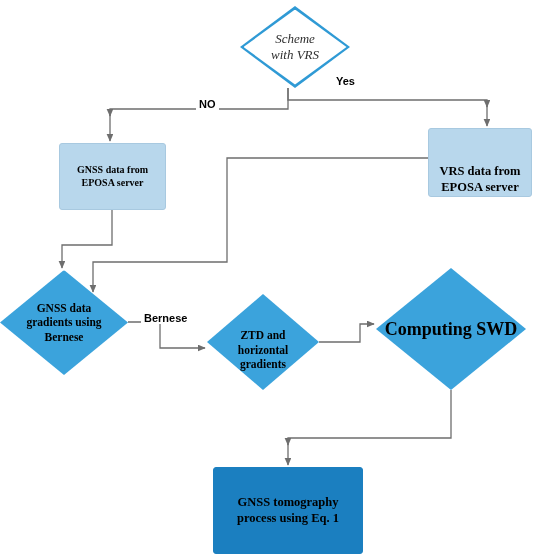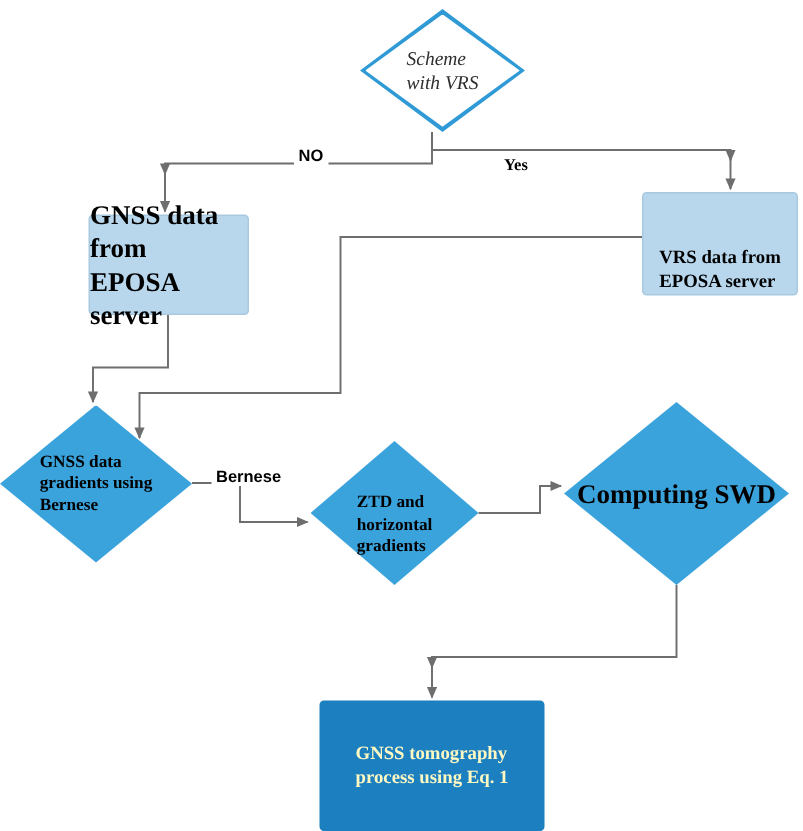--- a/index.html
+++ b/index.html
@@ -23,20 +23,21 @@
     top: 0;
     width: 535px;
     height: 554px;
   }
   .node {
     position: absolute;
     box-sizing: border-box;
     display: flex;
     align-items: center;
     justify-content: center;
+    text-align: center;
   }
   .node-label {
     position: relative;
     z-index: 3;
     font-family: "Liberation Serif", serif;
     font-weight: bold;
     color: #000000;
     line-height: 1.25;
     white-space: pre-line;
   }
@@ -98,21 +99,21 @@
 
   <div id="nodes">
       <div class="node diamond" style="left: 240px; top: 6px; width: 110px; height: 82px;">
         <div class="shape" style="width: 110px; height: 82px; transform: translate(-50%, -50%); clip-path: polygon(50% 0%, 100% 50%, 50% 100%, 0% 50%); background: rgb(47, 154, 213);">
           <div style="position: absolute; left: 3.5px; top: 3.5px; width: 103px; height: 75px; background: rgb(255, 255, 255); clip-path: polygon(50% 0%, 100% 50%, 50% 100%, 0% 50%);"></div>
         </div>
         <div class="node-label" style="font-size: 13px; font-style: italic; font-weight: normal; color: rgb(47, 47, 47);">Scheme
 with VRS</div>
       </div>
       <div class="node rect" style="left: 59px; top: 143px; width: 107px; height: 67px; background: rgb(184, 215, 236); border: 1px solid rgb(168, 201, 224);">
-        <div class="node-label" style="font-size: 18px; color: rgb(0, 0, 0);">GNSS data from
+        <div class="node-label" style="font-size: 10px; color: rgb(0, 0, 0);">GNSS data from
 EPOSA server</div>
       </div>
       <div class="node rect" style="left: 428px; top: 128px; width: 104px; height: 69px; background: rgb(184, 215, 236); border: 1px solid rgb(168, 201, 224);">
         <div class="node-label" style="font-size: 12.5px; color: rgb(0, 0, 0); margin-top: 34px;">VRS data from
 EPOSA server</div>
       </div>
       <div class="node diamond" style="left: 0px; top: 270px; width: 128px; height: 105px;">
         <div class="shape" style="width: 128px; height: 105px; transform: translate(-50%, -50%); clip-path: polygon(50% 0%, 100% 50%, 50% 100%, 0% 50%); background: rgb(59, 163, 220);"></div>
         <div class="node-label" style="font-size: 11.5px; color: rgb(0, 0, 0);">GNSS  data
 gradients using
@@ -122,23 +123,23 @@
         <div class="shape" style="width: 112px; height: 96px; transform: translate(-50%, -50%); clip-path: polygon(50% 0%, 100% 50%, 50% 100%, 0% 50%); background: rgb(59, 163, 220);"></div>
         <div class="node-label" style="font-size: 11.5px; color: rgb(0, 0, 0); margin-top: 16px;">ZTD and
 horizontal
 gradients</div>
       </div>
       <div class="node diamond" style="left: 376px; top: 268px; width: 150px; height: 122px;">
         <div class="shape" style="width: 150px; height: 122px; transform: translate(-50%, -50%); clip-path: polygon(50% 0%, 100% 50%, 50% 100%, 0% 50%); background: rgb(59, 163, 220);"></div>
         <div class="node-label" style="font-size: 18px; color: rgb(0, 0, 0);">Computing SWD</div>
       </div>
       <div class="node rect" style="left: 213px; top: 467px; width: 150px; height: 87px; background: rgb(27, 127, 192); border: 1px solid rgb(27, 127, 192);">
-        <div class="node-label" style="font-size: 12.5px; color: #fef9c3;">GNSS  tomography
+        <div class="node-label" style="font-size: 12.5px; color: #000000;">GNSS  tomography
 process using Eq. 1</div>
       </div>
     </div>
   <div id="labels">
       <div class="edge-label" style="left: 196px; top: 98px;">NO</div>
-      <div class="edge-label" style="left: 333px; top: 104px; font-family: Liberation Serif, serif;">Yes</div>
+      <div class="edge-label" style="left: 333px; top: 75px;">Yes</div>
       <div class="edge-label" style="left: 141px; top: 312px;">Bernese</div>
     </div>
 
 </div>
 
 </body></html>

